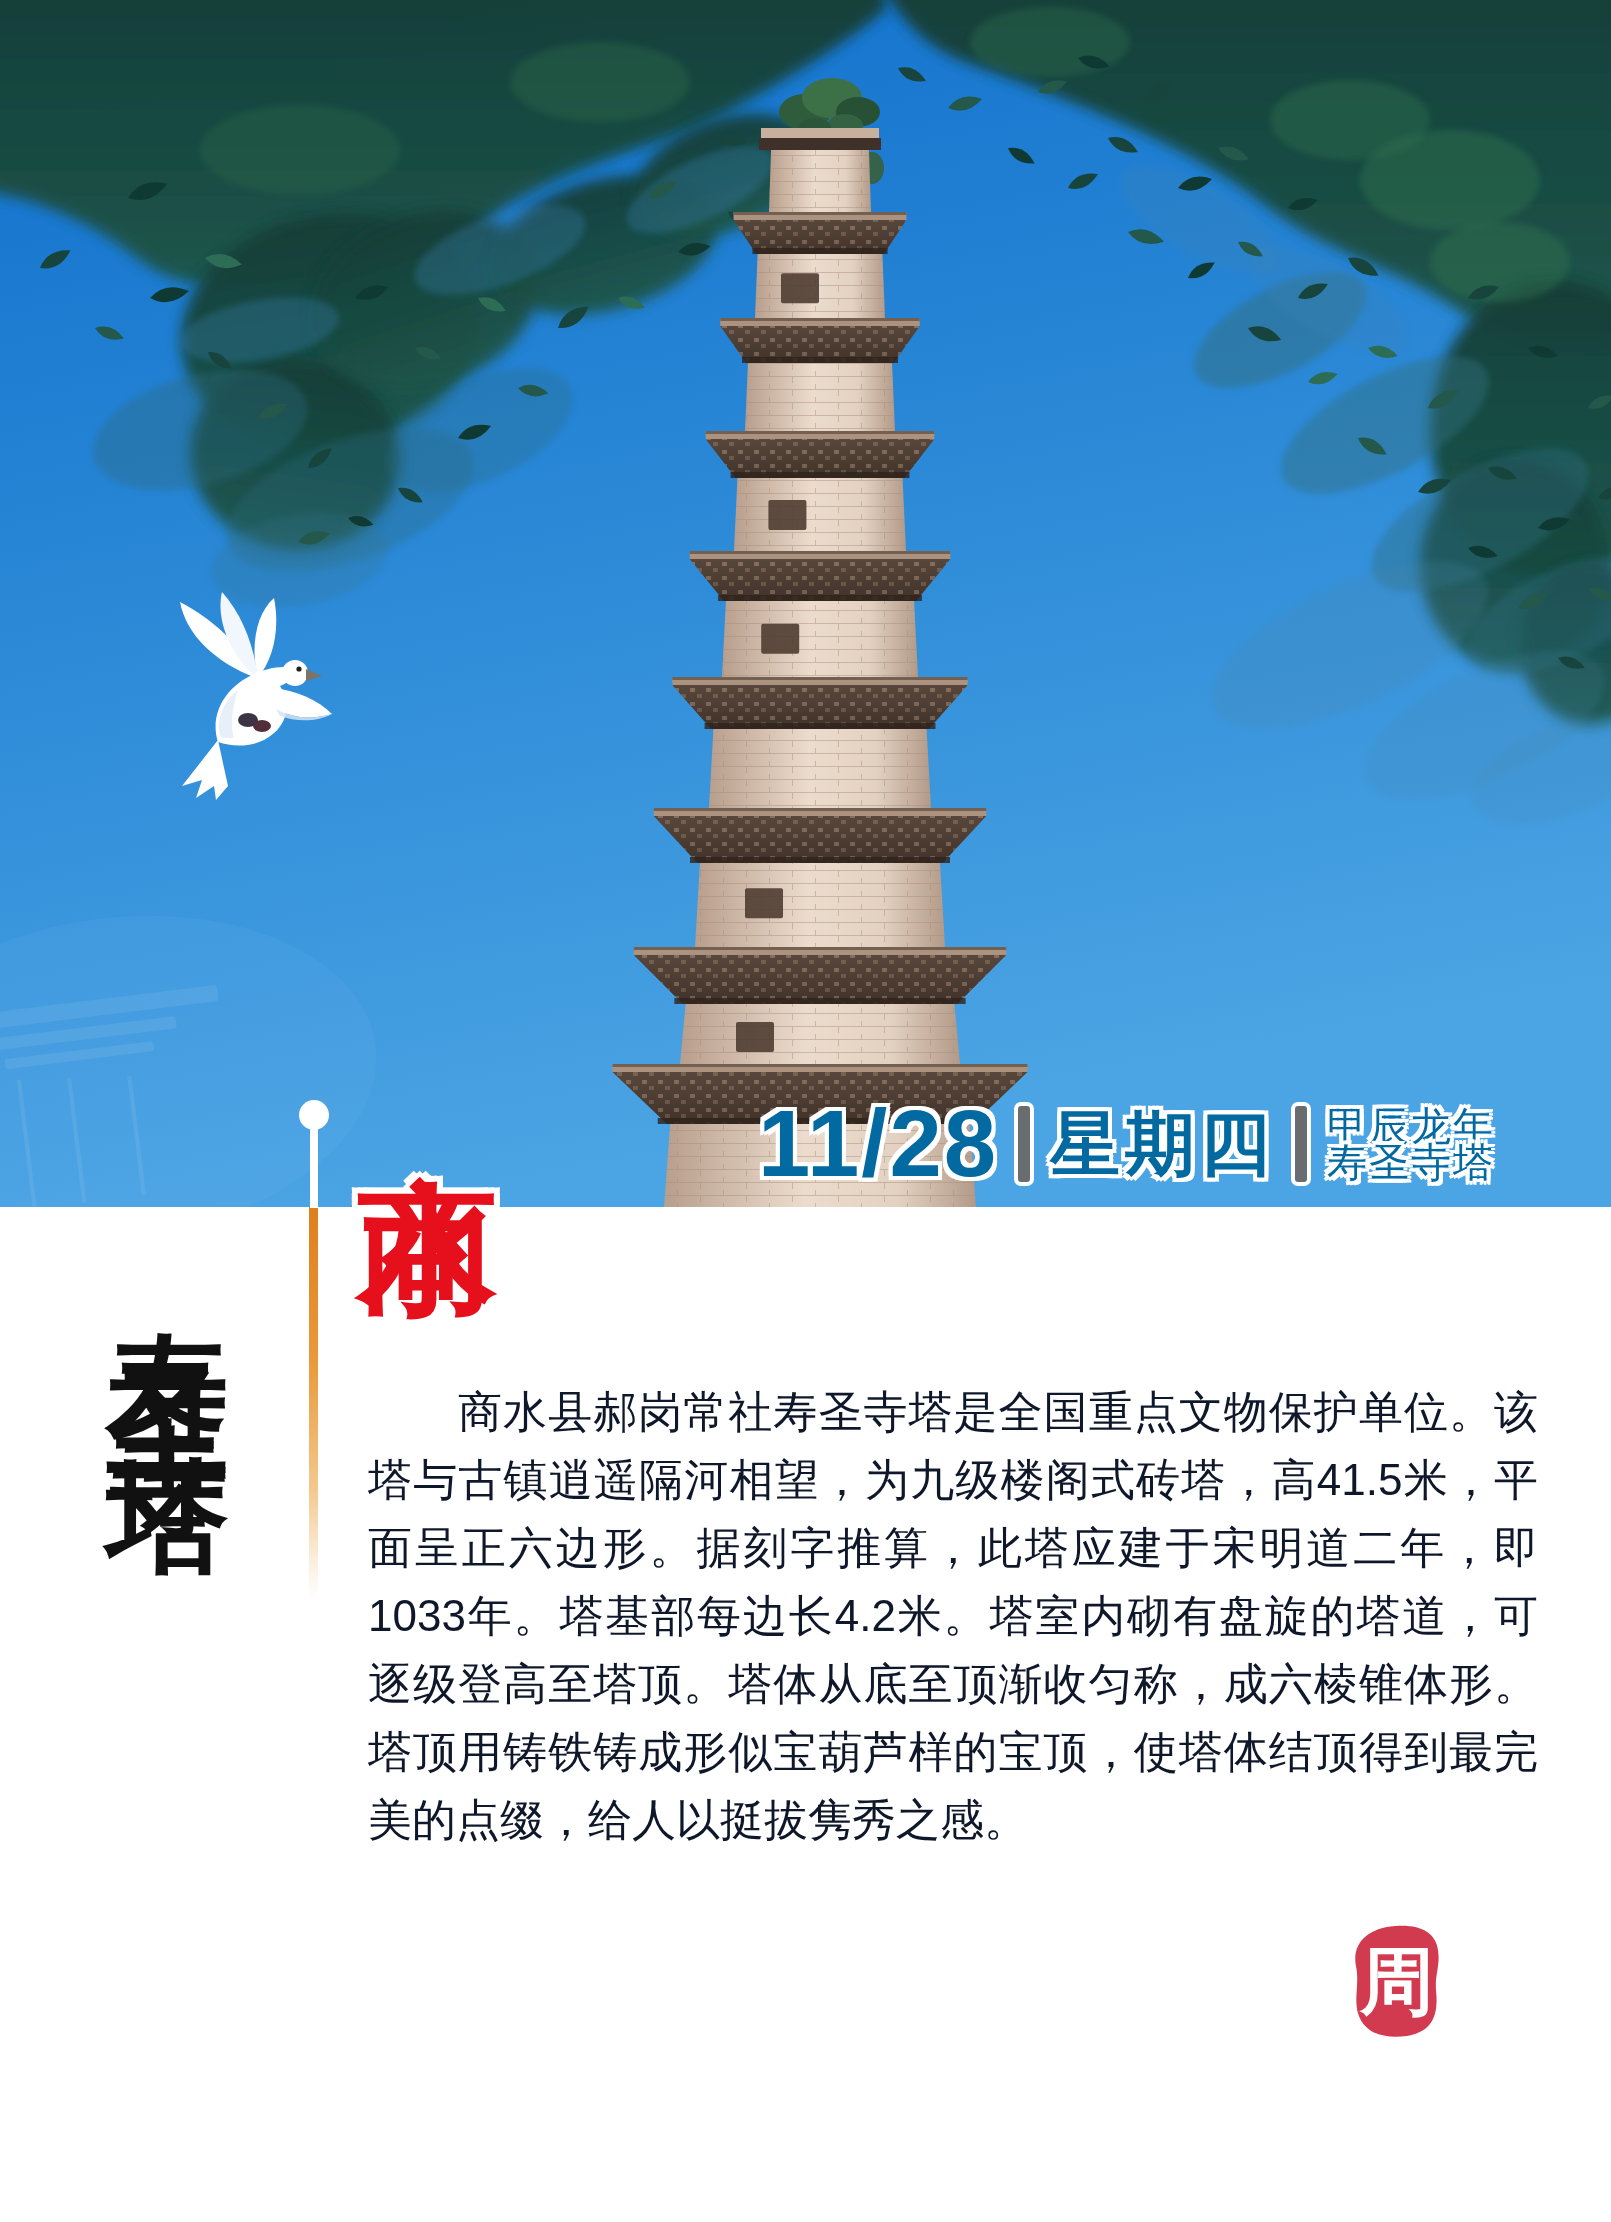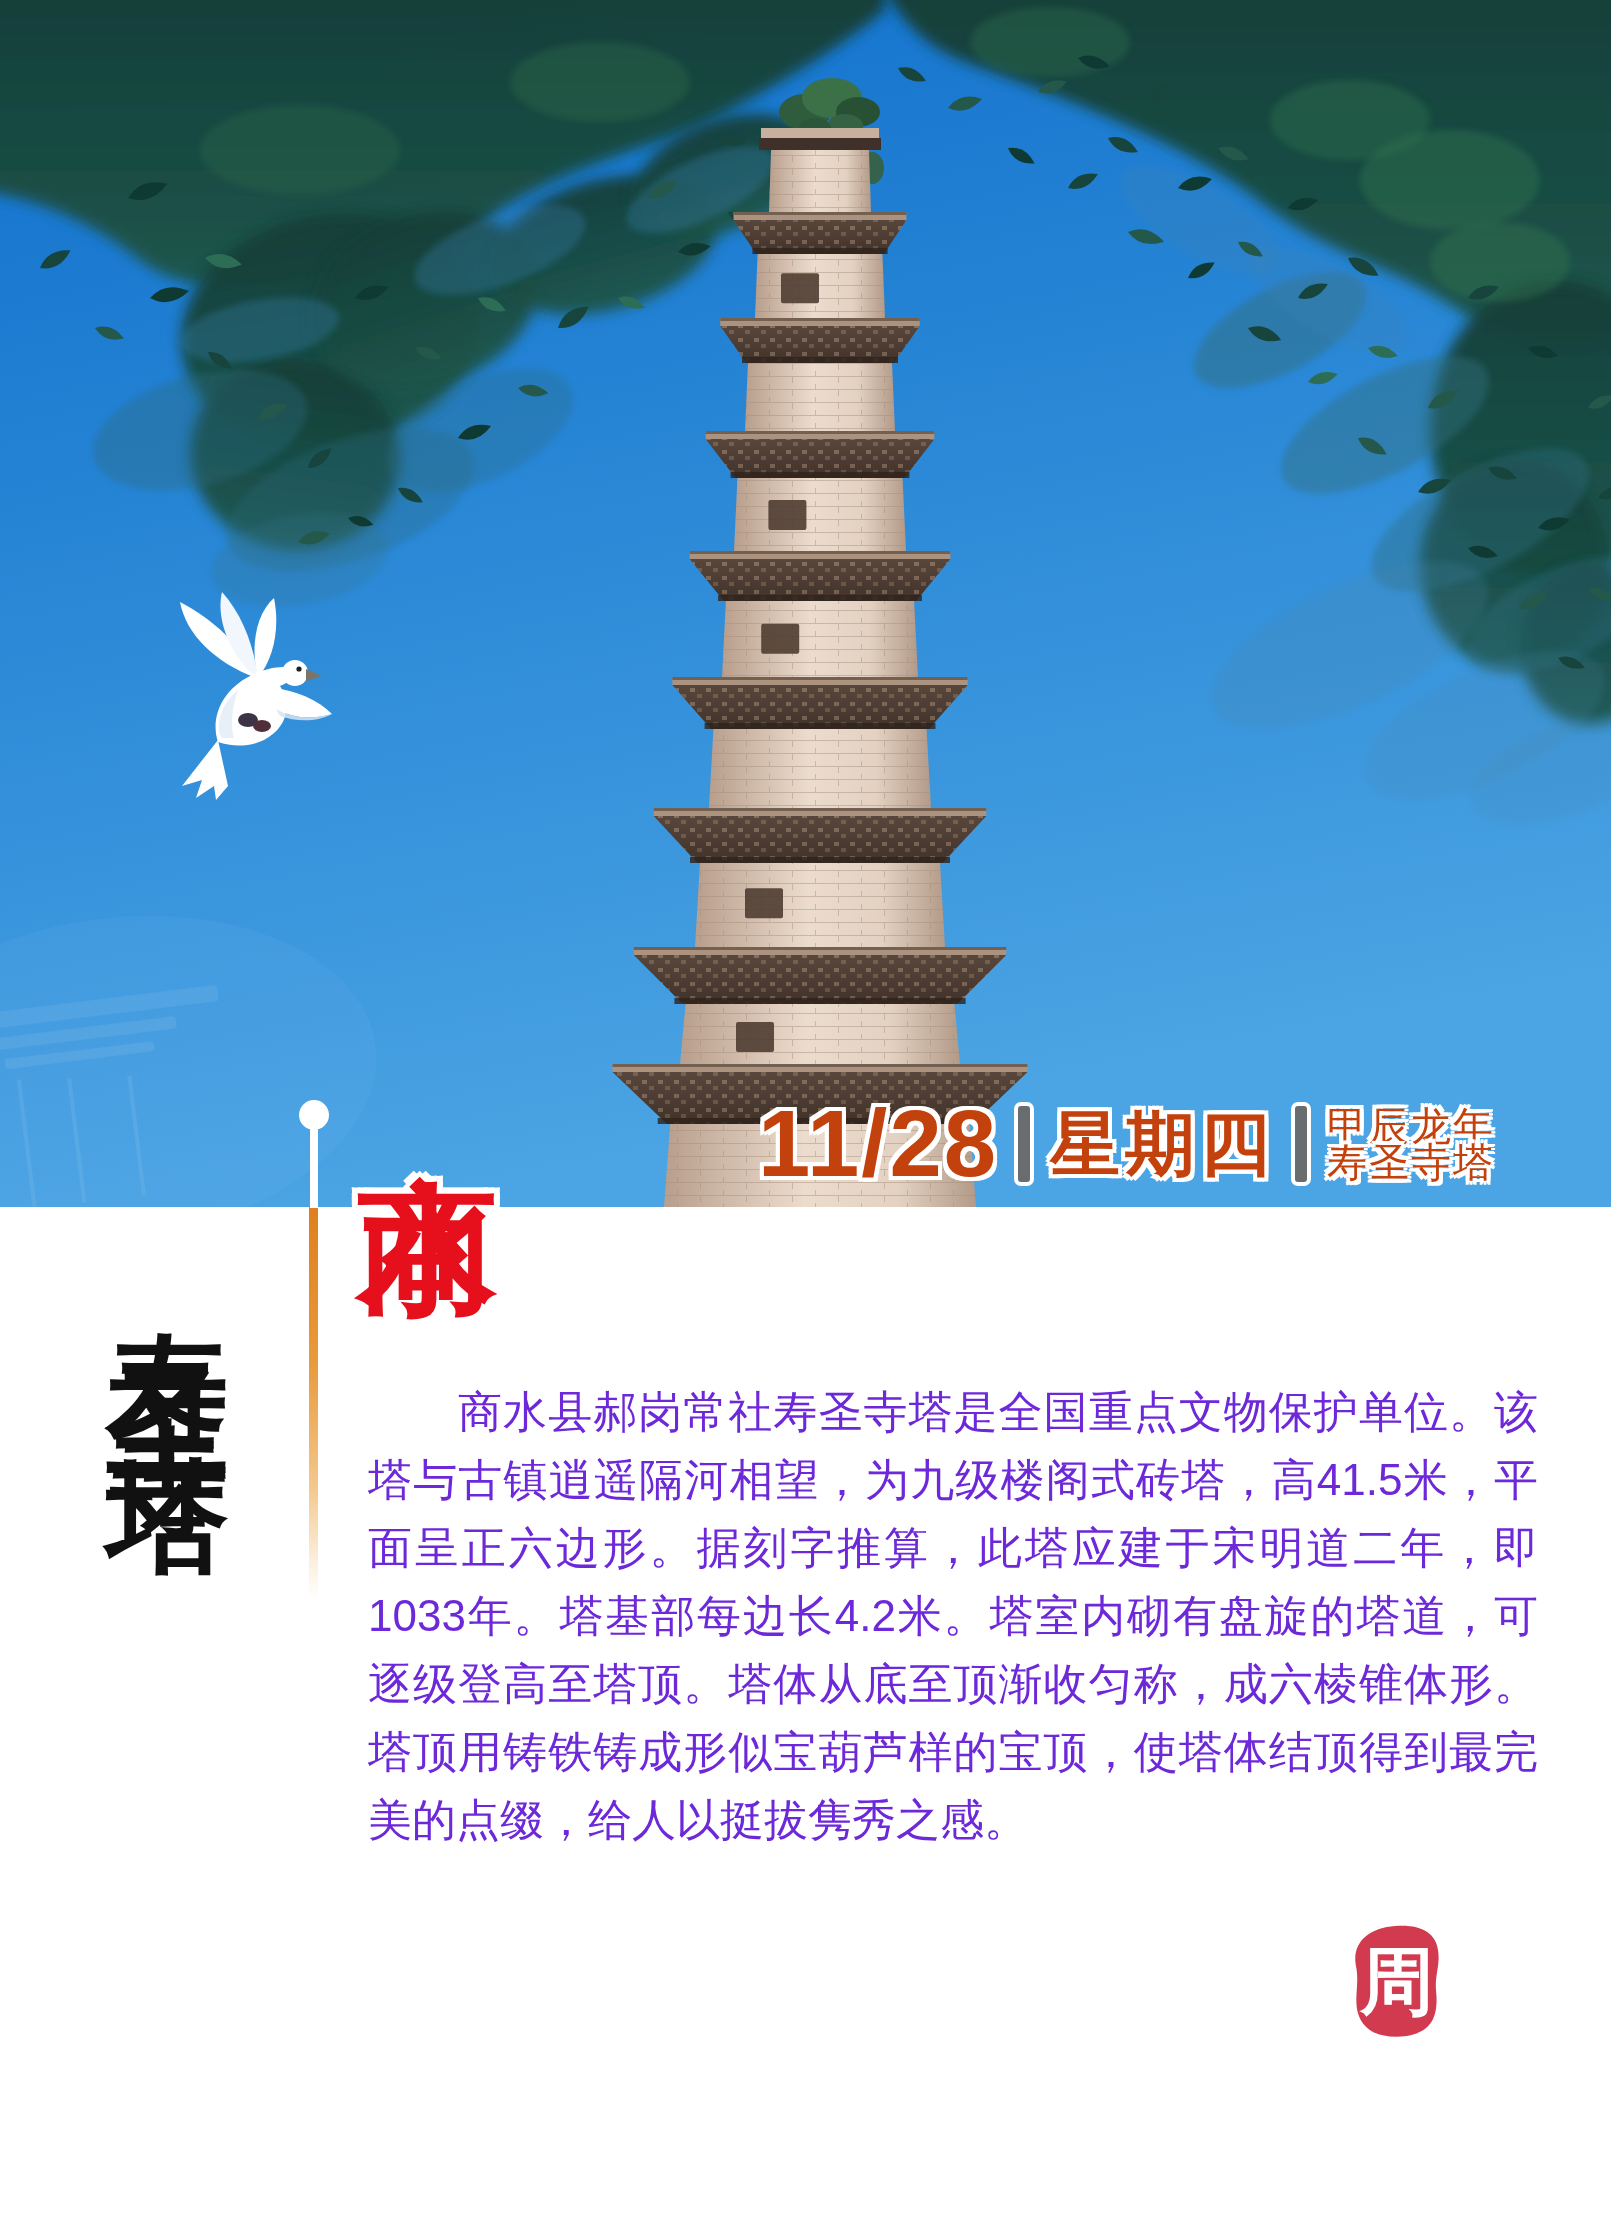--- a/index.html
+++ b/index.html
@@ -3,21 +3,21 @@
 <meta charset="utf-8">
 <style>
   html,body{margin:0;padding:0;background:#e9e9e9;}
   .page{position:relative;width:1611px;height:2222px;background:#ffffff;overflow:hidden;
         font-family:"Liberation Sans", sans-serif;}
   
   .photo{position:absolute;left:0;top:0;width:1611px;height:1207px;overflow:hidden;}
   .photo svg{display:block;}
   
   .date-block{position:absolute;left:758px;top:1098px;height:92px;display:flex;align-items:center;
-              color:#c2410c;z-index:4;}
+              color:#0369a1;z-index:4;}
   .ow{text-shadow:
       -4px -4px 0 #fff, 4px -4px 0 #fff, -4px 4px 0 #fff, 4px 4px 0 #fff,
       -4px 0 0 #fff, 4px 0 0 #fff, 0 -4px 0 #fff, 0 4px 0 #fff,
       -3px -3px 0 #fff, 3px -3px 0 #fff, -3px 3px 0 #fff, 3px 3px 0 #fff;}
   .date-num{font-size:94px;font-weight:bold;letter-spacing:2px;line-height:88px;}
   .date-bar{width:12px;height:76px;background:#6a6d70;border-radius:3px;margin:0 20px;
             box-shadow:0 0 0 4px #fff;}
   .date-weekday{font-size:70px;font-weight:bold;letter-spacing:5px;line-height:80px;white-space:nowrap;}
   .lunar-col{display:flex;flex-direction:column;justify-content:center;}
   .lunar-line{font-size:40px;font-weight:normal;line-height:36px;letter-spacing:2px;white-space:nowrap;}
@@ -34,21 +34,21 @@
             background:#ffffff;z-index:3;}
   .pin-stem{position:absolute;left:310px;top:1116px;width:8px;height:92px;background:#ffffff;z-index:3;}
   .timeline-line{position:absolute;left:309px;top:1207px;width:9px;height:392px;z-index:2;
             background:linear-gradient(#df7f1e 0%, #e99a3c 40%, #f3c98e 72%, #fbeedd 90%, rgba(251,238,221,0) 100%);}
   
   .vtitle{position:absolute;left:104px;top:1236px;z-index:2;writing-mode:vertical-rl;
           font-family:"Liberation Serif", serif;font-weight:900;font-size:122px;line-height:128px;
           letter-spacing:40px;color:#111111;}
   
   .article{position:absolute;left:368px;top:1378px;width:1170px;z-index:1;
-           font-size:44px;line-height:68px;color:#6d28d9;text-align:justify;
+           font-size:44px;line-height:68px;color:#0f172a;text-align:justify;
            font-family:"Liberation Sans", sans-serif;}
   
   .seal{position:absolute;left:1346px;top:1920px;width:102px;height:126px;z-index:2;}
   .seal svg{position:absolute;left:0;top:0;}
   .seal .glyph{position:absolute;left:0;top:0;width:102px;height:126px;display:flex;
                align-items:center;justify-content:center;color:#ffffff;
                font-family:"Liberation Serif", serif;font-weight:bold;font-size:74px;}
 </style>
 </head>
 <body>

